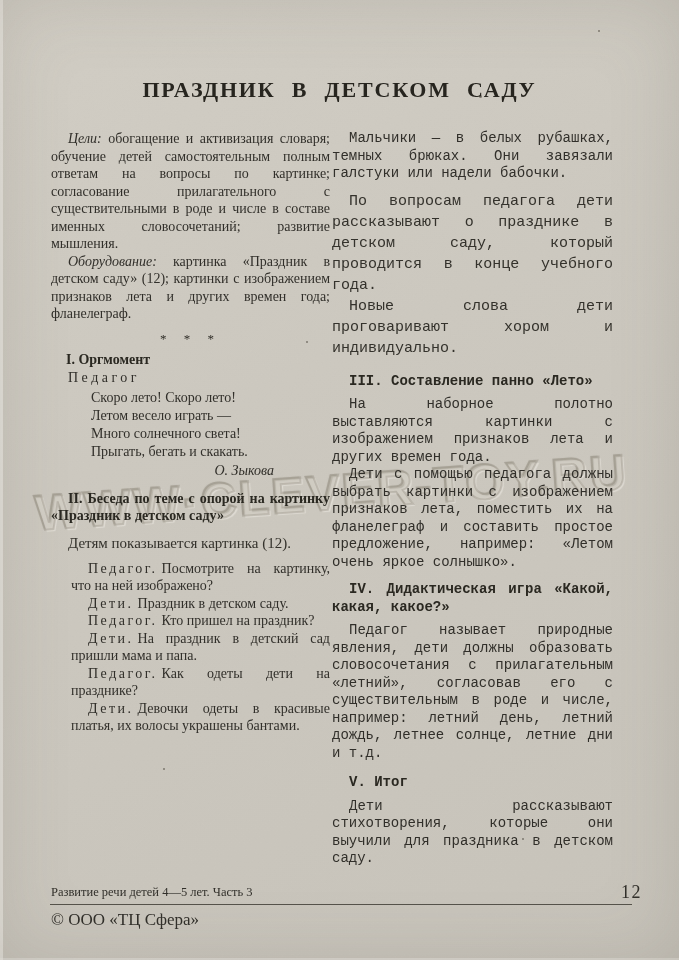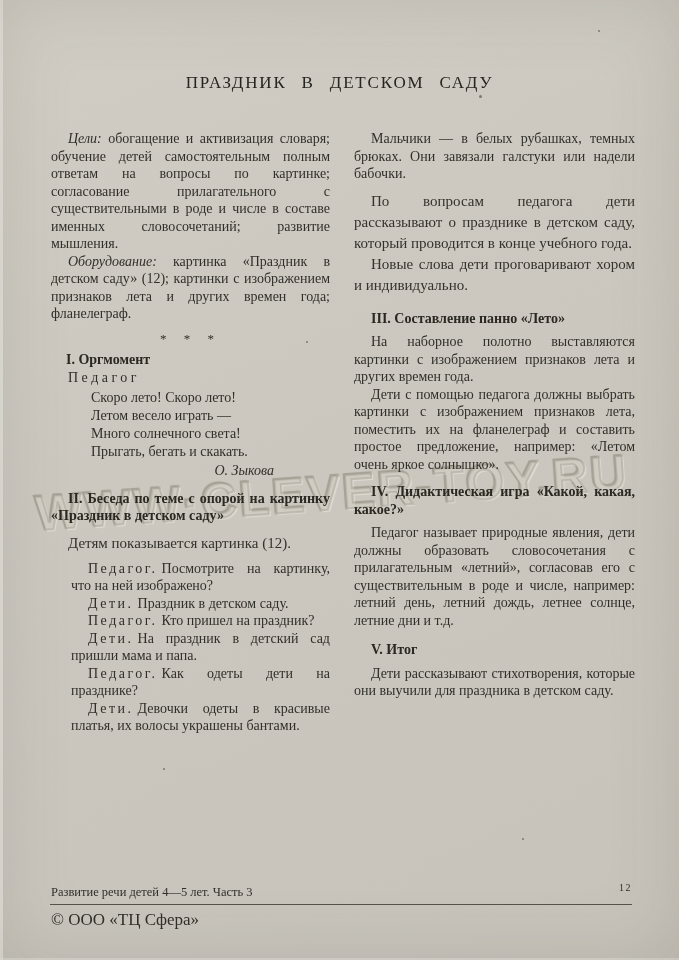--- a/index.html
+++ b/index.html
@@ -12,27 +12,27 @@
   .noise { position:absolute; left:0; top:0; pointer-events:none; }
   .edge-left { position:absolute; left:0; top:0; width:3px; height:100%;
     background:rgba(244,242,236,0.55); }
   .edge-bottom { position:absolute; left:0; bottom:0; width:100%; height:2px;
     background:rgba(240,238,232,0.4); }
   .vignette { position:absolute; inset:0; pointer-events:none;
     box-shadow:inset 0 0 70px rgba(100,95,82,0.18); }
 
   .title {
     position:absolute; left:0; top:62px; width:100%;
-    text-align:center; font-weight:normal; font-size:17px;
+    text-align:center; font-weight:bold; font-size:22px;
     letter-spacing:1.8px; word-spacing:9px; color:#27251f;
   }
 
   .col { position:absolute; top:130px; font-size:14px; line-height:17.5px; }
   .col-l { left:51px;  width:279px; }
-  .col-r { left:354px; width:281px; }
+  .col-r { left:332px; width:281px;font-family:Liberation Mono, monospace; }
 
   .col p { margin:0; text-indent:17px; text-align:justify; }
   .lead { font-style:italic; }
   .small { font-size:15px; line-height:21px; color:#34322c; }
   .mt4{margin-top:4px!important;} .mt6{margin-top:6px!important;margin-left:20px;}
   .mt8{margin-top:8px!important;} .mt10{margin-top:10px!important;}
   .mt12{margin-top:12px!important;} .mt14{margin-top:14px!important;}
 
   .heading { font-weight:bold; color:#2a2821; margin:0; text-indent:17px; text-align:justify; }
   .separator { text-align:center; letter-spacing:7px; font-size:13px;
@@ -49,21 +49,21 @@
     transform:rotate(-4deg);
     font-family:"Liberation Sans", sans-serif; font-weight:bold;
     font-size:50px; letter-spacing:2px; white-space:nowrap;
     color:rgba(176,169,155,0.16);
     -webkit-text-stroke:2px rgba(120,112,98,0.28);
     text-shadow:2px 2px 1px rgba(238,235,228,0.55), -1px -1px 1px rgba(110,103,90,0.18);
     pointer-events:none;
   }
 
   .footer-series { position:absolute; left:51px; top:885px; font-size:12.5px; }
-  .footer-page { position:absolute; right:47px; top:882px; font-size:10px; letter-spacing:1.5px; }
+  .footer-page { position:absolute; right:37px; top:882px; font-size:18px; letter-spacing:1.5px; }
   .footer-rule { position:absolute; left:50px; top:904px; width:582px; height:1px;
     background:#55524a; }
   .footer-copy { position:absolute; left:51px; top:910px; font-size:17px; }
 
   .speck { position:absolute; border-radius:50%; background:rgba(62,57,47,0.55); }
 </style>
 </head>
 <body>
 
 <div class="page">

